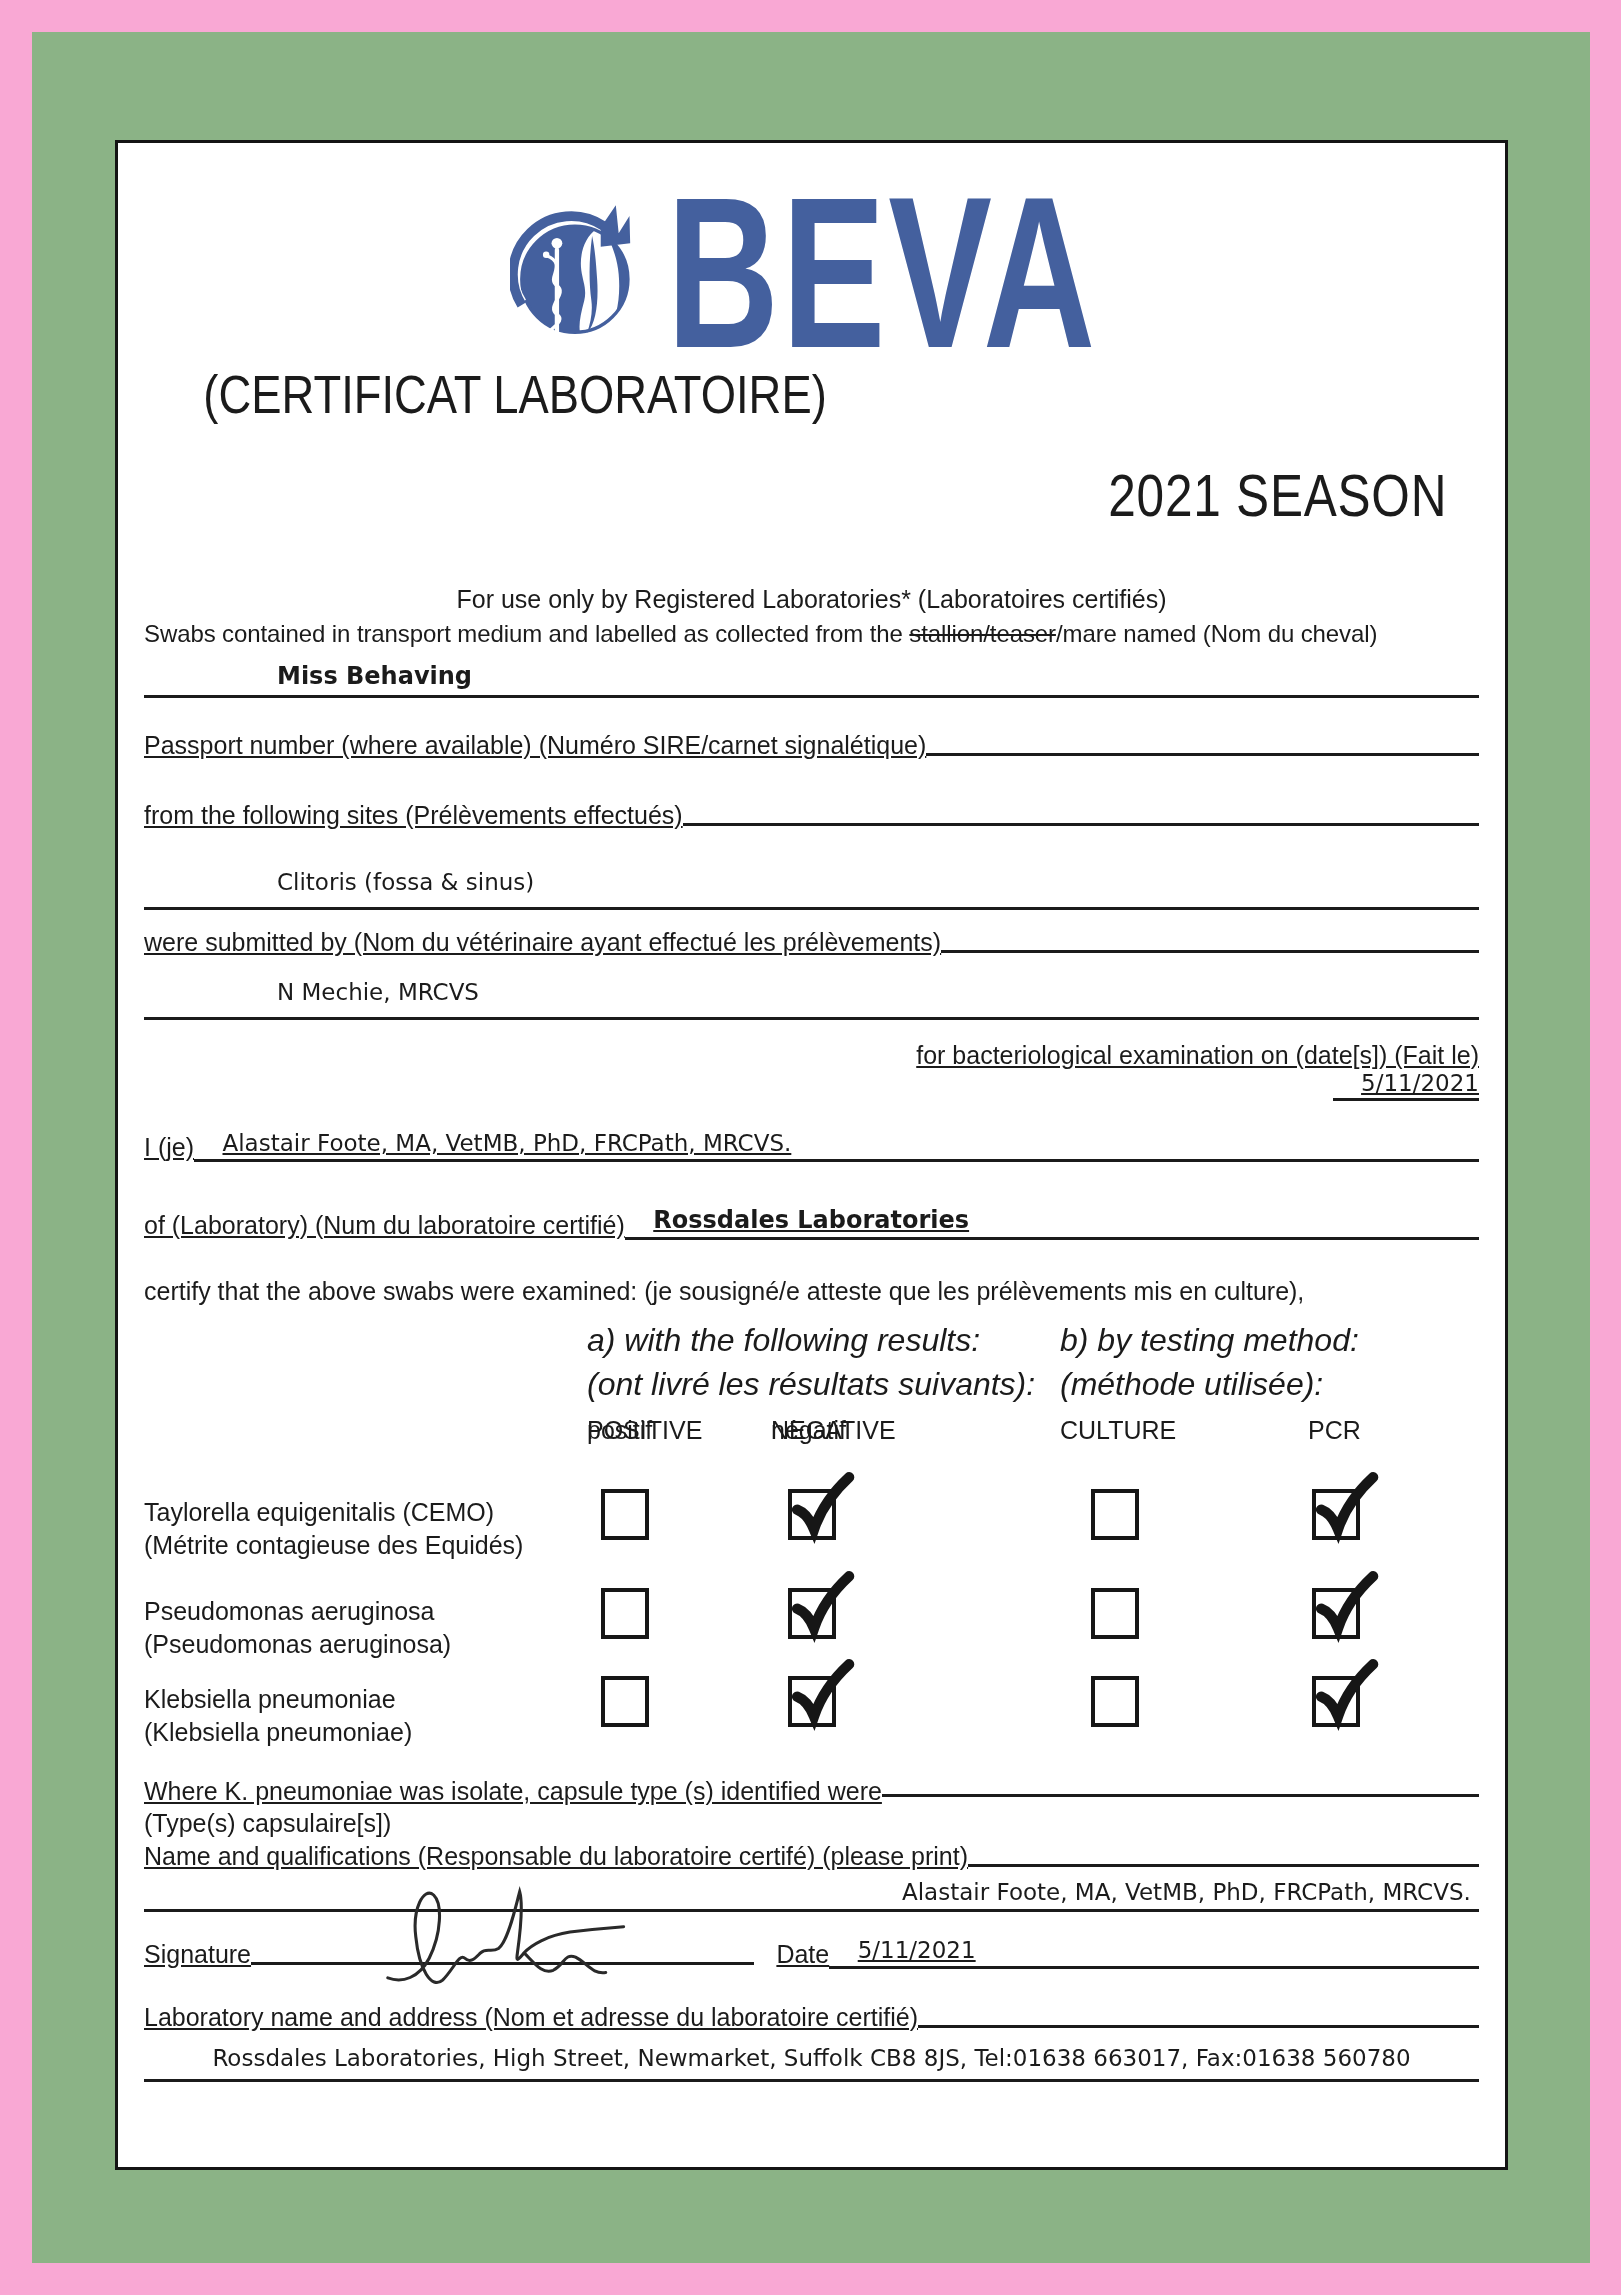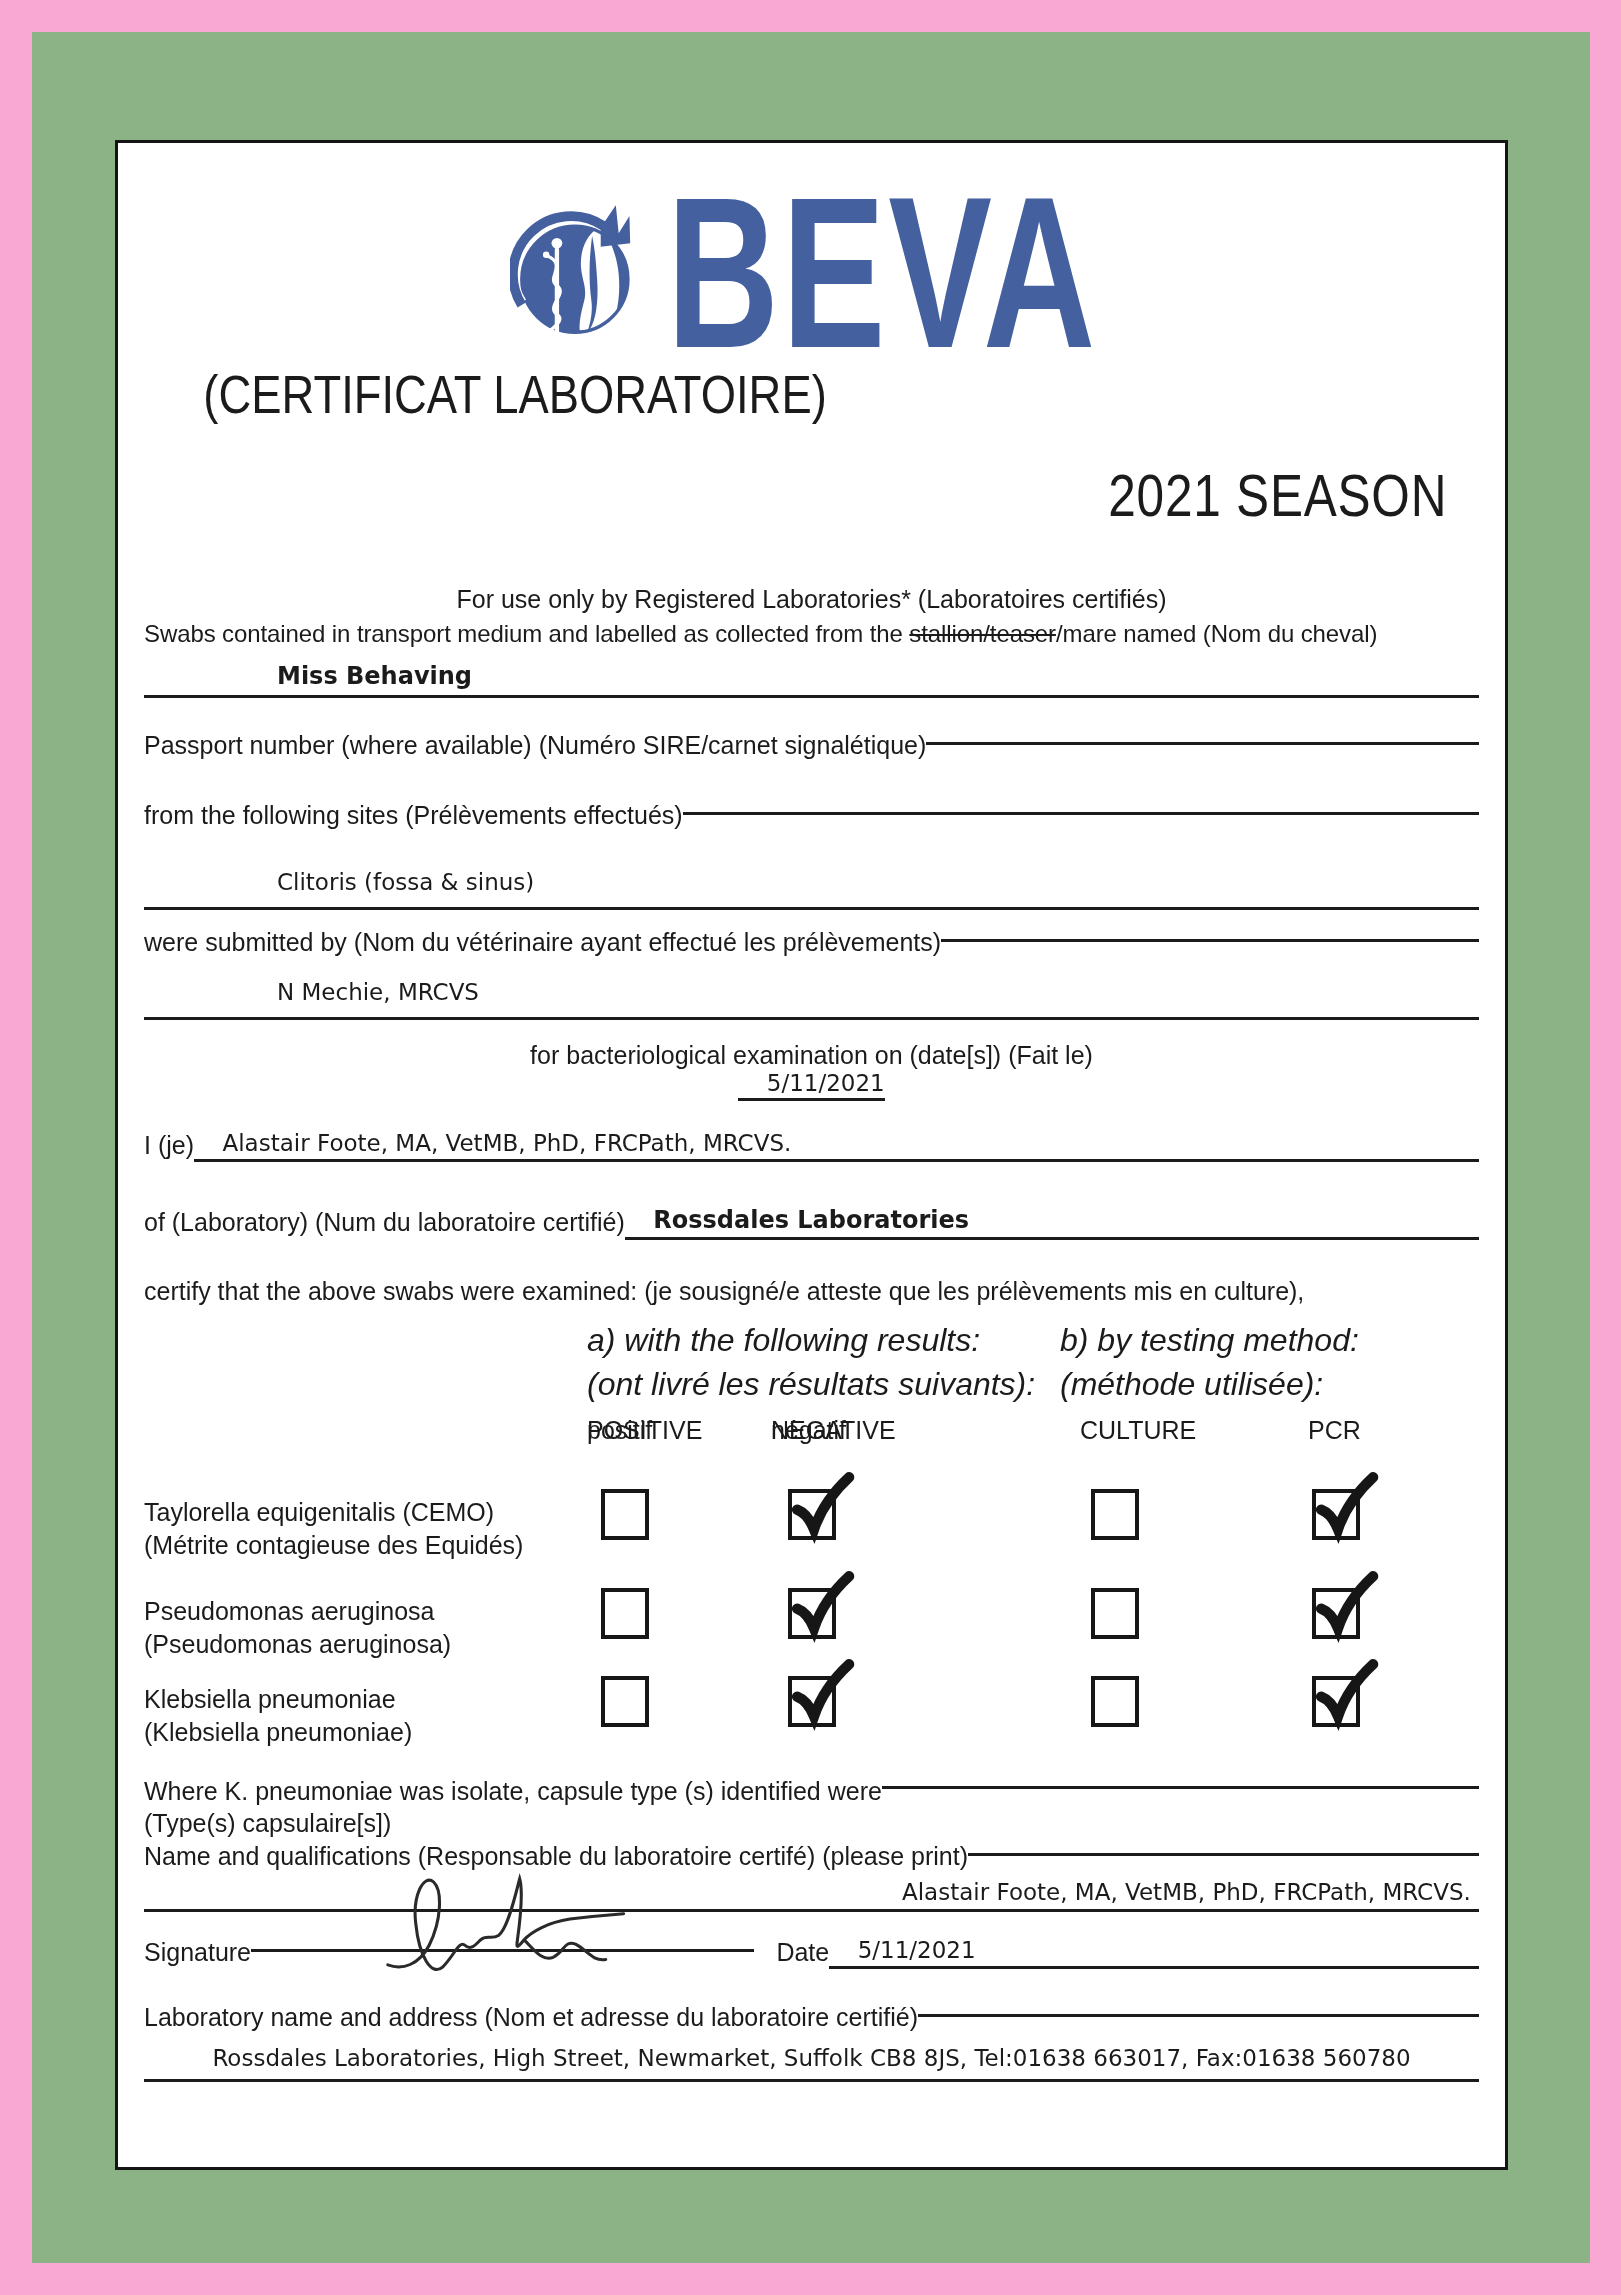--- a/index.html
+++ b/index.html
@@ -22,21 +22,21 @@
   
   .intro1{margin-top:59px;text-align:center;font-size:25px;}
   .intro2{margin-top:6.4px;font-size:24px;white-space:nowrap;letter-spacing:-0.1px;}
   .strike{text-decoration:line-through;text-decoration-thickness:2.3px;}
 
   
   .vrow{border-bottom:3.2px solid #1b1b1b;}
   .v-ind{padding-left:133px;}
   .val{font-family:"DejaVu Sans",sans-serif;font-size:23px;}
   .val.b{font-weight:700;font-size:24px;}
-  .frow{display:flex;align-items:center;font-size:25px;}
+  .frow{display:flex;align-items:flex-end;font-size:25px;text-decoration:underline;}
   .frow .lbl{white-space:nowrap;}
   .fill{flex:1 1 auto;border-bottom:3.2px solid #1b1b1b;margin-bottom:3.7px;min-width:27.5px;}
   .fill.hasval{display:flex;align-items:flex-end;margin-bottom:0;}
   .fill.hasval .val{padding:0 0 2.8px 28.5px;}
   .fill.raised{margin-bottom:9.2px;}
   .m-missb{margin-top:13.8px;padding-bottom:4.6px;}
   .m-pass{margin-top:33px;}
   .m-sites{margin-top:41px;}
   .m-clit{margin-top:39px;padding-bottom:12px;}
   .m-subm{margin-top:18.4px;}
@@ -45,21 +45,21 @@
   .m-ije{margin-top:28.5px;}
   .m-lab{margin-top:44px;}
   .certify{margin-top:37px;font-size:25px;white-space:nowrap;}
 
   
   .res-head{margin-top:13.8px;position:relative;height:69px;font-size:32px;line-height:1.35;font-style:italic;}
   .res-head .colA{position:absolute;left:443px;top:0;}
   .res-head .colB{position:absolute;left:916px;top:0;}
   .col-labels{margin-top:25px;position:relative;height:69px;font-size:25px;line-height:1.4;}
   .col-labels span{position:absolute;top:0;white-space:pre-line;}
-  .cl-pos{left:443px;} .cl-neg{left:627px;} .cl-cul{left:936px;} .cl-pcr{left:1164px;}
+  .cl-pos{left:443px;} .cl-neg{left:627px;} .cl-cul{left:916px;} .cl-pcr{left:1164px;}
   .grid-row{position:relative;min-height:67px;font-size:25px;line-height:1.32;}
   .gr1{margin-top:13.8px;} .gr2{margin-top:32px;} .gr3{margin-top:20.7px;}
   .grid-row .org{max-width:436px;}
   .cb{position:absolute;top:-7.3px;width:48px;height:51px;border:4.6px solid #161616;
       box-sizing:border-box;background:#fff;}
   .cb-1{left:457px;} .cb-2{left:644px;} .cb-3{left:947px;} .cb-4{left:1168px;}
   .cb .tick{position:absolute;left:-3.7px;top:-21px;width:65px;height:65px;overflow:visible;display:none;}
   .cb[data-checked="true"] .tick{display:block;}
 
   

